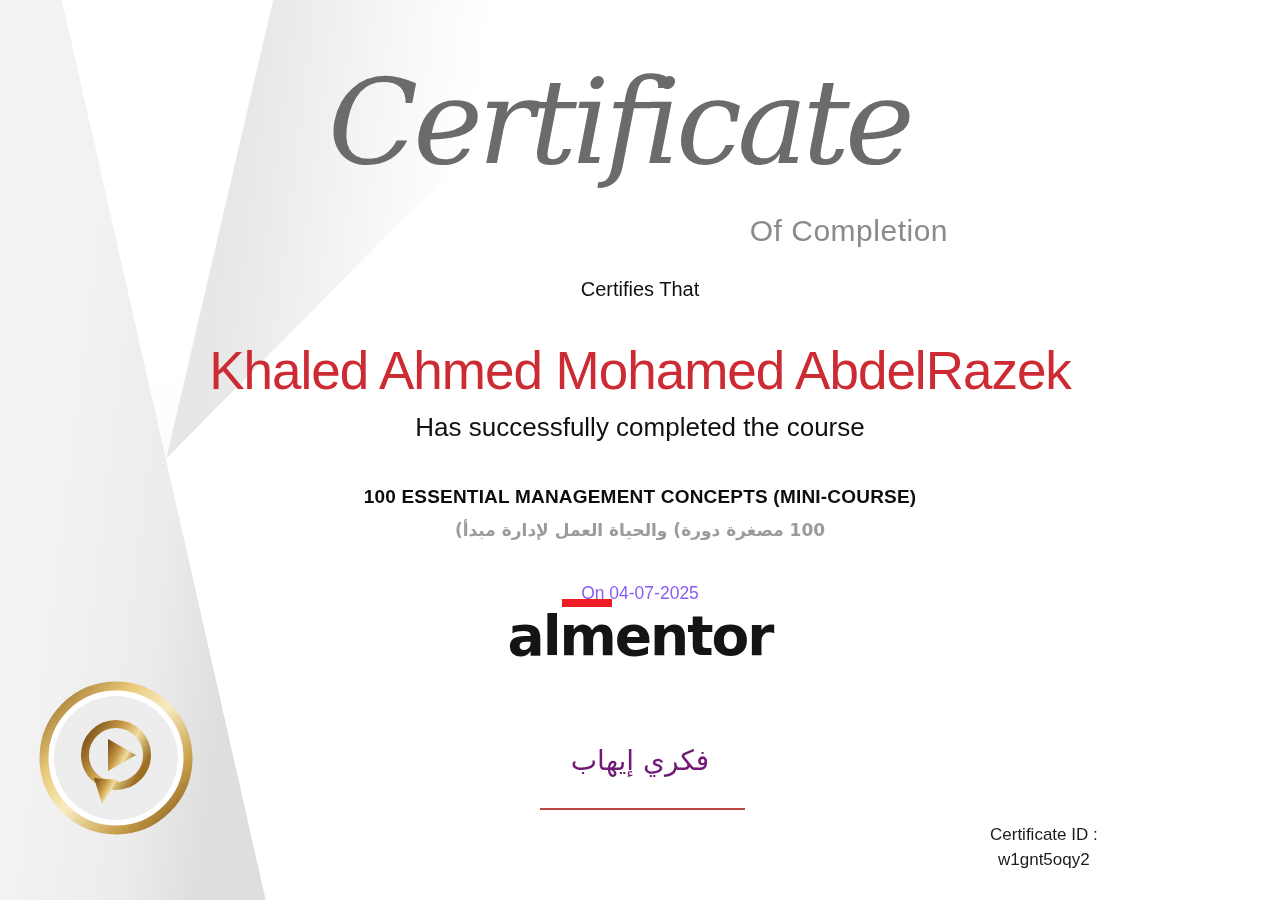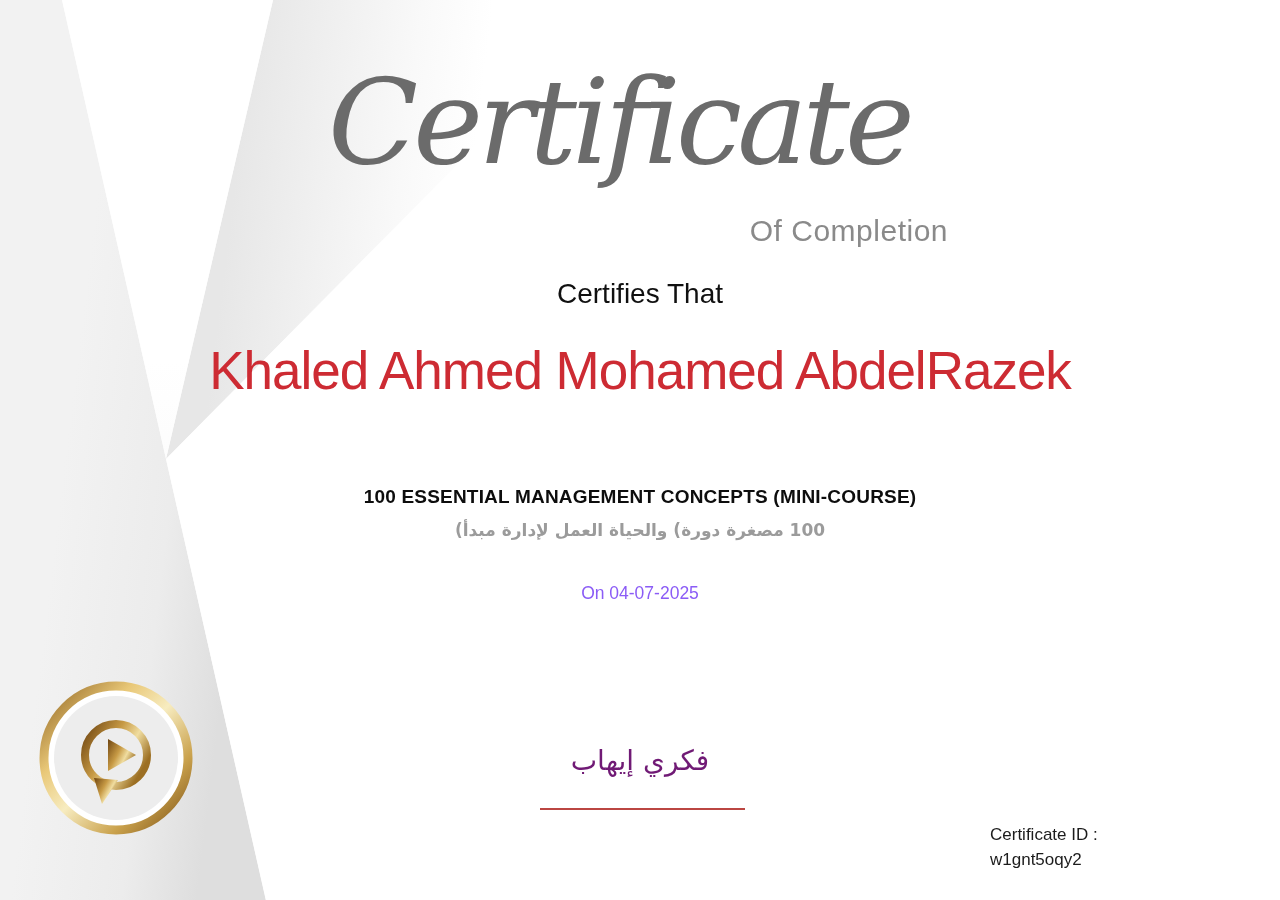--- a/index.html
+++ b/index.html
@@ -31,21 +31,21 @@
   .abs{position:absolute;}
   .centered{left:0;right:0;text-align:center;}
   .title-script{
     left:328px;top:52px;
     font-family:"DejaVu Serif",serif;font-style:italic;
     font-size:118px;letter-spacing:-5px;color:#6b6b6b;line-height:1.2;
   }
   .subtitle{
     right:332px;top:214px;font-size:30px;color:#8a8a8a;letter-spacing:0.5px;text-align:right;
   }
-  .certifies{top:278px;font-size:28px;color:#101010;}
+  .certifies{top:278px;font-size:20px;color:#101010;}
   .recipient{
     top:340px;font-size:53px;letter-spacing:-1px;color:#cd2b33;text-align:center;
   }
   .completion{top:412px;font-size:26px;color:#101010;}
   .course-en{top:486px;font-size:19px;font-weight:bold;color:#0d0d0d;letter-spacing:0.2px;}
   .course-ar{
     top:520px;font-size:17px;font-weight:bold;color:#9b9b9b;
     font-family:"DejaVu Sans",sans-serif;direction:ltr;
   }
   .date-line{top:583px;font-size:17.5px;color:#8b5cf6;}
@@ -61,21 +61,21 @@
   }
   
   .signature{
     top:744px;font-size:28px;color:#701a75;
     font-family:"DejaVu Sans",sans-serif;direction:ltr;
   }
   .sig-line{
     left:540px;top:808px;width:205px;height:2px;background:#bb4642;
   }
   
-  .cert-id{left:990px;top:822px;font-size:17px;color:#1c1c1c;line-height:25px;}
+  .cert-id{left:990px;top:822px;font-size:17px;color:#1c1c1c;line-height:25px;text-align:center;}
   .cert-id span{display:block;}
   
   .badge{left:38px;top:680px;width:156px;height:156px;}
 </style>
 </head>
 <body>
 
 <div class="cert">
 
   <div class="shape shape-left"></div>
@@ -107,24 +107,28 @@
       <polygon points="70,59 98,75 70,91" fill="url(#goldMark)"></polygon>
       <polygon points="56,98 80,100 64,124" fill="url(#goldMark)"></polygon>
     </g>
   </svg>
 
   <div class="abs title-script">Certificate</div>
   <div class="abs subtitle">Of Completion</div>
 
   <div class="abs centered certifies">Certifies That</div>
   <div class="abs centered recipient">Khaled Ahmed Mohamed AbdelRazek</div>
+  <div class="abs centered completion">Has successfully completed the course</div>
   <div class="abs centered course-en">100 ESSENTIAL MANAGEMENT CONCEPTS (MINI-COURSE)</div>
   <div class="abs centered course-ar">(مبدأ‎ لإدارة‎ العمل‎ والحياة‎ (دورة‎ مصغرة‎ 100</div>
   <div class="abs centered date-line">On 04-07-2025</div>
 
+  <div class="abs centered logo">
+    <span>al</span><span class="logo-m"><span class="m-bar"></span><span>m</span></span><span>entor</span>
+  </div>
 
   <div class="abs centered signature">إيهاب‎ فكري</div>
   <div class="abs sig-line"></div>
 
   <div class="abs cert-id">
     <span>Certificate ID :</span>
     <span>w1gnt5oqy2</span>
   </div>
 
 </div>

